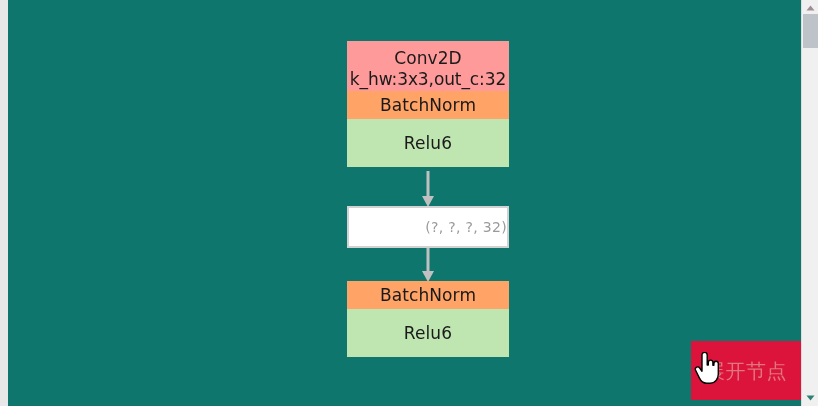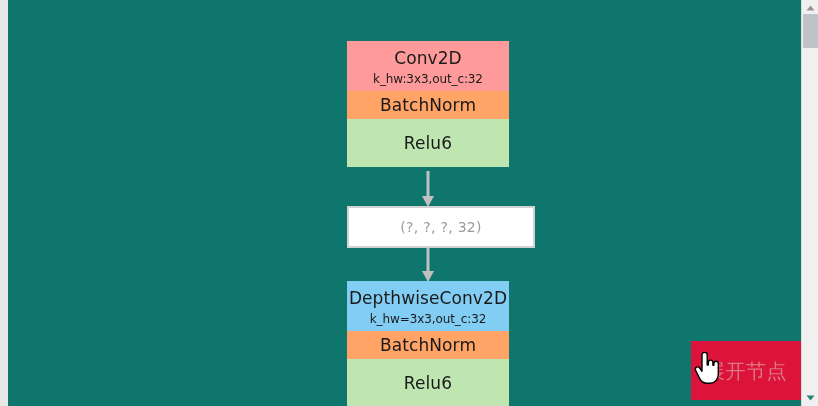--- a/index.html
+++ b/index.html
@@ -53,49 +53,49 @@
     color: #1a1a1a;
     overflow: hidden;
   }
   .layer-title {
     font-size: 17px;
     line-height: 21px;
     white-space: nowrap;
     letter-spacing: 0.1px;
   }
   .layer-sub {
-    font-size: 12px;
+    font-size: 17px;
     line-height: 15px;
     white-space: nowrap;
     margin-top: 3px;
     letter-spacing: -0.1px;
   }
 
   .layer-head { height: 50px; padding-top: 2px; }
   .layer-mid  { height: 28px; }
   .layer-tail { height: 48px; }
 
   .c-pink   { background: #ff9a9a; }
   .c-blue   { background: #82cdf4; }
   .c-orange { background: #ffa366; }
   .c-green  { background: #bfe6b0; }
 
   
   #node-shape {
     position: absolute;
     left: 339px;
     top: 206px;
-    width: 188px;
+    width: 162px;
     height: 42px;
     box-sizing: border-box;
     background: #ffffff;
     border: 2px solid #d2d2d2;
     display: flex;
     align-items: center;
-    justify-content: center;
+    justify-content: flex-end;
     color: #9a9a9a;
     font-size: 14px;
     letter-spacing: 0.3px;
   }
 
   
   .edge {
     position: absolute;
     left: 412px;
     width: 16px;
@@ -201,24 +201,20 @@
     </div>
 
     <div class="edge" id="edge-2">
       <svg width="16" height="34" viewBox="0 0 16 34">
         <line x1="8" y1="0" x2="8" y2="24" stroke="#c0c0c0" stroke-width="3"></line>
         <polygon points="2,23 14,23 8,34" fill="#c0c0c0"></polygon>
       </svg>
     </div>
 
     <div class="node-stack" id="node-dwconv2d">
-      <div class="layer layer-head c-blue">
-        <div class="layer-title">DepthwiseConv2D</div>
-        <div class="layer-sub">k_hw=3x3,out_c:32</div>
-      </div>
       <div class="layer layer-mid c-orange">
         <div class="layer-title">BatchNorm</div>
       </div>
       <div class="layer layer-tail c-green">
         <div class="layer-title">Relu6</div>
       </div>
     </div>
 
   </div>
 

